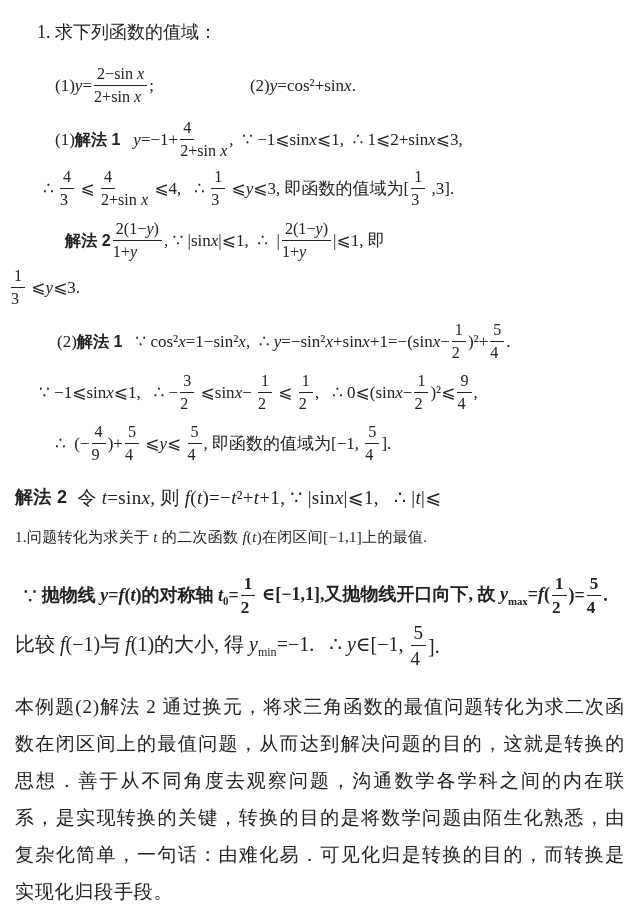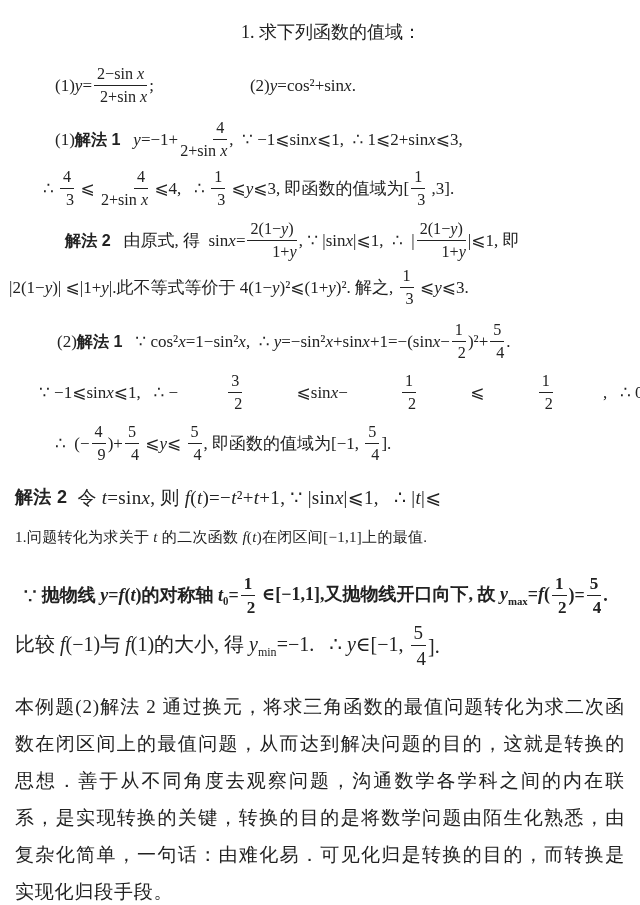--- a/index.html
+++ b/index.html
@@ -8,34 +8,34 @@
     background:#ffffff;color:#222;
     padding:20px 15px 0 15px;
     font-family:"Liberation Serif","DejaVu Serif",serif;
     overflow:hidden;
   }
   .line{display:flex;align-items:center;white-space:pre;font-size:17px;line-height:1.2;}
   .line i{font-style:italic;}
   .b{font-family:"Liberation Sans","DejaVu Sans",sans-serif;font-weight:700;font-size:0.95em;}
   sub{font-size:0.6em;}
   .frac{
-    display:inline-flex;flex-direction:column;align-items:flex-end;
+    display:inline-flex;flex-direction:column;align-items:flex-start;
     text-align:center;line-height:1.15;margin:12px 2px;font-size:0.95em;
   }
   .frac .num{border-bottom:1.2px solid #222;padding:0 3px 1px 3px;}
   .frac .den{padding-top:2px;}
-  .title{margin-left:22px;height:26px;font-size:18px;justify-content:center;}
+  .title{margin-left:22px;height:26px;font-size:18px;}
   .eqrow{display:flex;margin-top:14px;margin-left:40px;gap:96px;}
   .eq{height:52px;}
   .l3{margin-left:40px;margin-top:4px;height:48px;}
   .l4{margin-left:28px;height:50px;}
   .l5{margin-left:50px;margin-top:2px;height:50px;}
   .l6{margin-left:-6px;height:44px;}
   .l7{margin-left:42px;margin-top:6px;height:52px;}
-  .l8{margin-left:24px;height:50px;gap:48px;}
+  .l8{margin-left:24px;height:50px;}
   .l9{margin-left:40px;height:52px;}
   .l10{margin-top:8px;font-size:19px;height:40px;letter-spacing:0.3px;}
   .l11{font-size:15px;height:38px;letter-spacing:0.3px;}
   .l12{margin-top:14px;margin-left:8px;font-size:18px;height:52px;font-weight:bold;}
   .l13{font-size:20px;height:48px;}
   .remark{
     margin:18px 0 0 0;font-size:19px;line-height:37px;
     text-align:justify;letter-spacing:0.8px;color:#222;
   }
 </style>
@@ -46,22 +46,22 @@
 
   <div class="line title"><span>1. 求下列函数的值域：</span></div>
 
   <div class="eqrow">
     <div class="line eq"><span>(1)<i>y</i>=</span><span class="frac"><span class="num">2−sin <i>x</i></span><span class="den">2+sin <i>x</i></span></span><span>;</span></div>
     <div class="line eq"><span>(2)<i>y</i>=cos²+sin<i>x</i>.</span></div>
   </div>
 
   <div class="line l3"><span>(1)</span><span class="b">解法 1</span><span>   <i>y</i>=−1+</span><span class="frac"><span class="num">4</span><span class="den">2+sin <i>x</i></span></span><span>,  ∵ −1⩽sin<i>x</i>⩽1,  ∴ 1⩽2+sin<i>x</i>⩽3,</span></div>
   <div class="line l4"><span>∴ </span><span class="frac"><span class="num">4</span><span class="den">3</span></span><span> ⩽ </span><span class="frac"><span class="num">4</span><span class="den">2+sin <i>x</i></span></span><span> ⩽4,   ∴ </span><span class="frac"><span class="num">1</span><span class="den">3</span></span><span> ⩽<i>y</i>⩽3, 即函数的值域为[</span><span class="frac"><span class="num">1</span><span class="den">3</span></span><span> ,3].</span></div>
-  <div class="line l5"><span class="b">解法 2</span><span>   由原式, 得  sin<i>x</i>=</span><span class="frac"><span class="num">2(1−<i>y</i>)</span><span class="den">1+<i>y</i></span></span><span>, ∵ |sin<i>x</i>|⩽1,  ∴  |</span><span class="frac"><span class="num">2(1−<i>y</i>)</span><span class="den">1+<i>y</i></span></span><span>|⩽1, 即</span></div>
-  <div class="line l6"><span>|2(1−<i>y</i>)| ⩽|1+<i>y</i>|.此不等式等价于 4(1−<i>y</i>)²⩽(1+<i>y</i>)². 解之, </span><span class="frac"><span class="num">1</span><span class="den">3</span></span><span> ⩽<i>y</i>⩽3.</span></div>
+  <div class="line l5"><span class="b">解法 2</span><span class="frac"><span class="num">2(1−<i>y</i>)</span><span class="den">1+<i>y</i></span></span><span>, ∵ |sin<i>x</i>|⩽1,  ∴  |</span><span class="frac"><span class="num">2(1−<i>y</i>)</span><span class="den">1+<i>y</i></span></span><span>|⩽1, 即</span></div>
+  <div class="line l6"><span class="frac"><span class="num">1</span><span class="den">3</span></span><span> ⩽<i>y</i>⩽3.</span></div>
   <div class="line l7"><span>(2)</span><span class="b">解法 1</span><span>   ∵ cos²<i>x</i>=1−sin²<i>x</i>,  ∴ <i>y</i>=−sin²<i>x</i>+sin<i>x</i>+1=−(sin<i>x</i>−</span><span class="frac"><span class="num">1</span><span class="den">2</span></span><span>)²+</span><span class="frac"><span class="num">5</span><span class="den">4</span></span><span>.</span></div>
   <div class="line l8"><span>∵ −1⩽sin<i>x</i>⩽1,   ∴ −</span><span class="frac"><span class="num">3</span><span class="den">2</span></span><span> ⩽sin<i>x</i>− </span><span class="frac"><span class="num">1</span><span class="den">2</span></span><span> ⩽ </span><span class="frac"><span class="num">1</span><span class="den">2</span></span><span>,   ∴ 0⩽(sin<i>x</i>−</span><span class="frac"><span class="num">1</span><span class="den">2</span></span><span>)²⩽</span><span class="frac"><span class="num">9</span><span class="den">4</span></span><span>,</span></div>
   <div class="line l9"><span>∴  (−</span><span class="frac"><span class="num">4</span><span class="den">9</span></span><span>)+</span><span class="frac"><span class="num">5</span><span class="den">4</span></span><span> ⩽<i>y</i>⩽ </span><span class="frac"><span class="num">5</span><span class="den">4</span></span><span>, 即函数的值域为[−1, </span><span class="frac"><span class="num">5</span><span class="den">4</span></span><span>].</span></div>
   <div class="line l10"><span class="b">解法 2</span><span>  令 <i>t</i>=sin<i>x</i>, 则 <i>f</i>(<i>t</i>)=−<i>t</i>²+<i>t</i>+1, ∵ |sin<i>x</i>|⩽1,   ∴ |<i>t</i>|⩽</span></div>
   <div class="line l11"><span>1.问题转化为求关于 <i>t</i> 的二次函数 <i>f</i>(<i>t</i>)在闭区间[−1,1]上的最值.</span></div>
   <div class="line l12"><span>∵ 抛物线 <i>y</i>=<i>f</i>(<i>t</i>)的对称轴 <i>t</i>₀=</span><span class="frac"><span class="num">1</span><span class="den">2</span></span><span> ∈[−1,1],又抛物线开口向下, 故 <i>y</i><sub>max</sub>=<i>f</i>(</span><span class="frac"><span class="num">1</span><span class="den">2</span></span><span>)=</span><span class="frac"><span class="num">5</span><span class="den">4</span></span><span>.</span></div>
   <div class="line l13"><span>比较 <i>f</i>(−1)与 <i>f</i>(1)的大小, 得 <i>y</i><sub>min</sub>=−1.   ∴ <i>y</i>∈[−1, </span><span class="frac"><span class="num">5</span><span class="den">4</span></span><span>].</span></div>
 
   <p class="remark">本例题(2)解法 2 通过换元，将求三角函数的最值问题转化为求二次函数在闭区间上的最值问题，从而达到解决问题的目的，这就是转换的思想．善于从不同角度去观察问题，沟通数学各学科之间的内在联系，是实现转换的关键，转换的目的是将数学问题由陌生化熟悉，由复杂化简单，一句话：由难化易．可见化归是转换的目的，而转换是实现化归段手段。</p>
 

